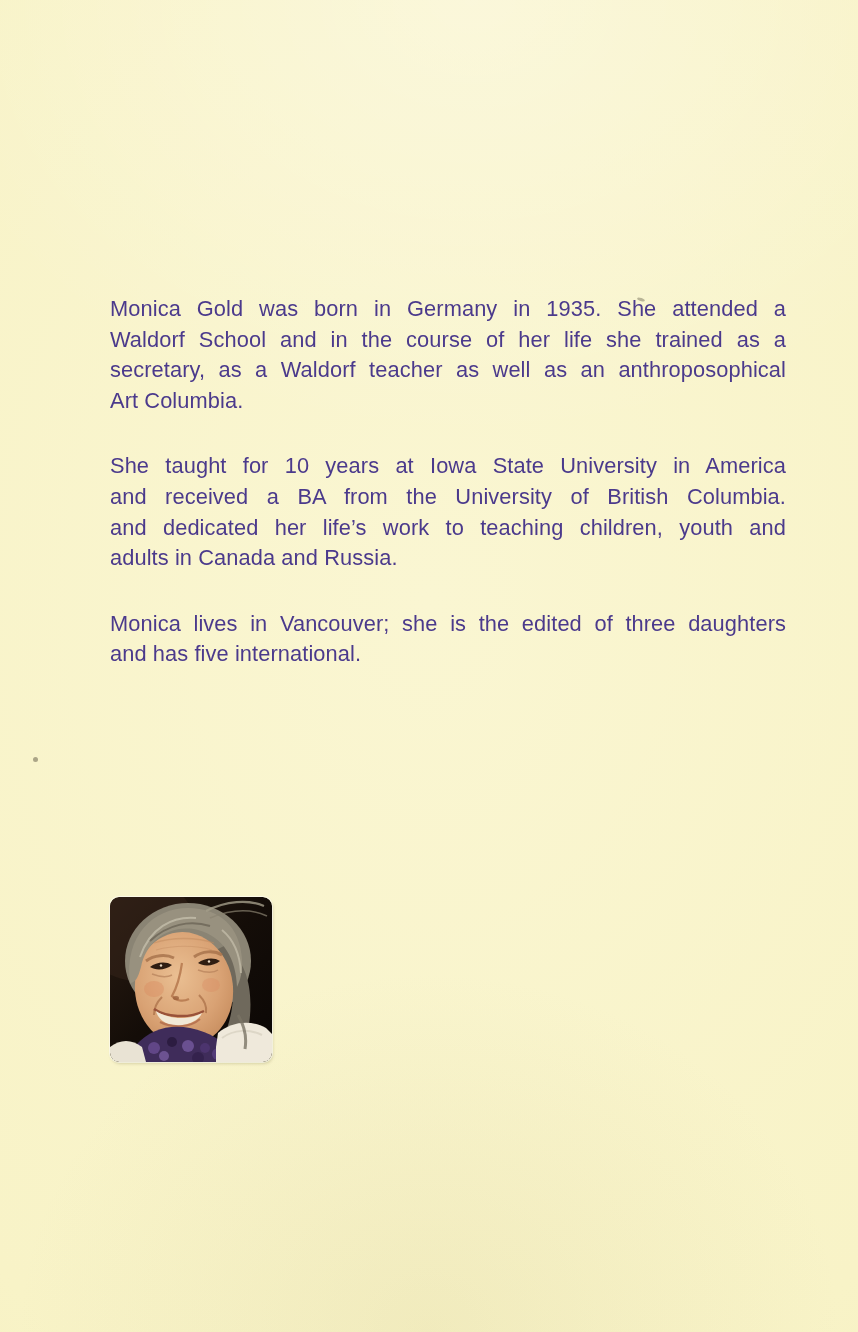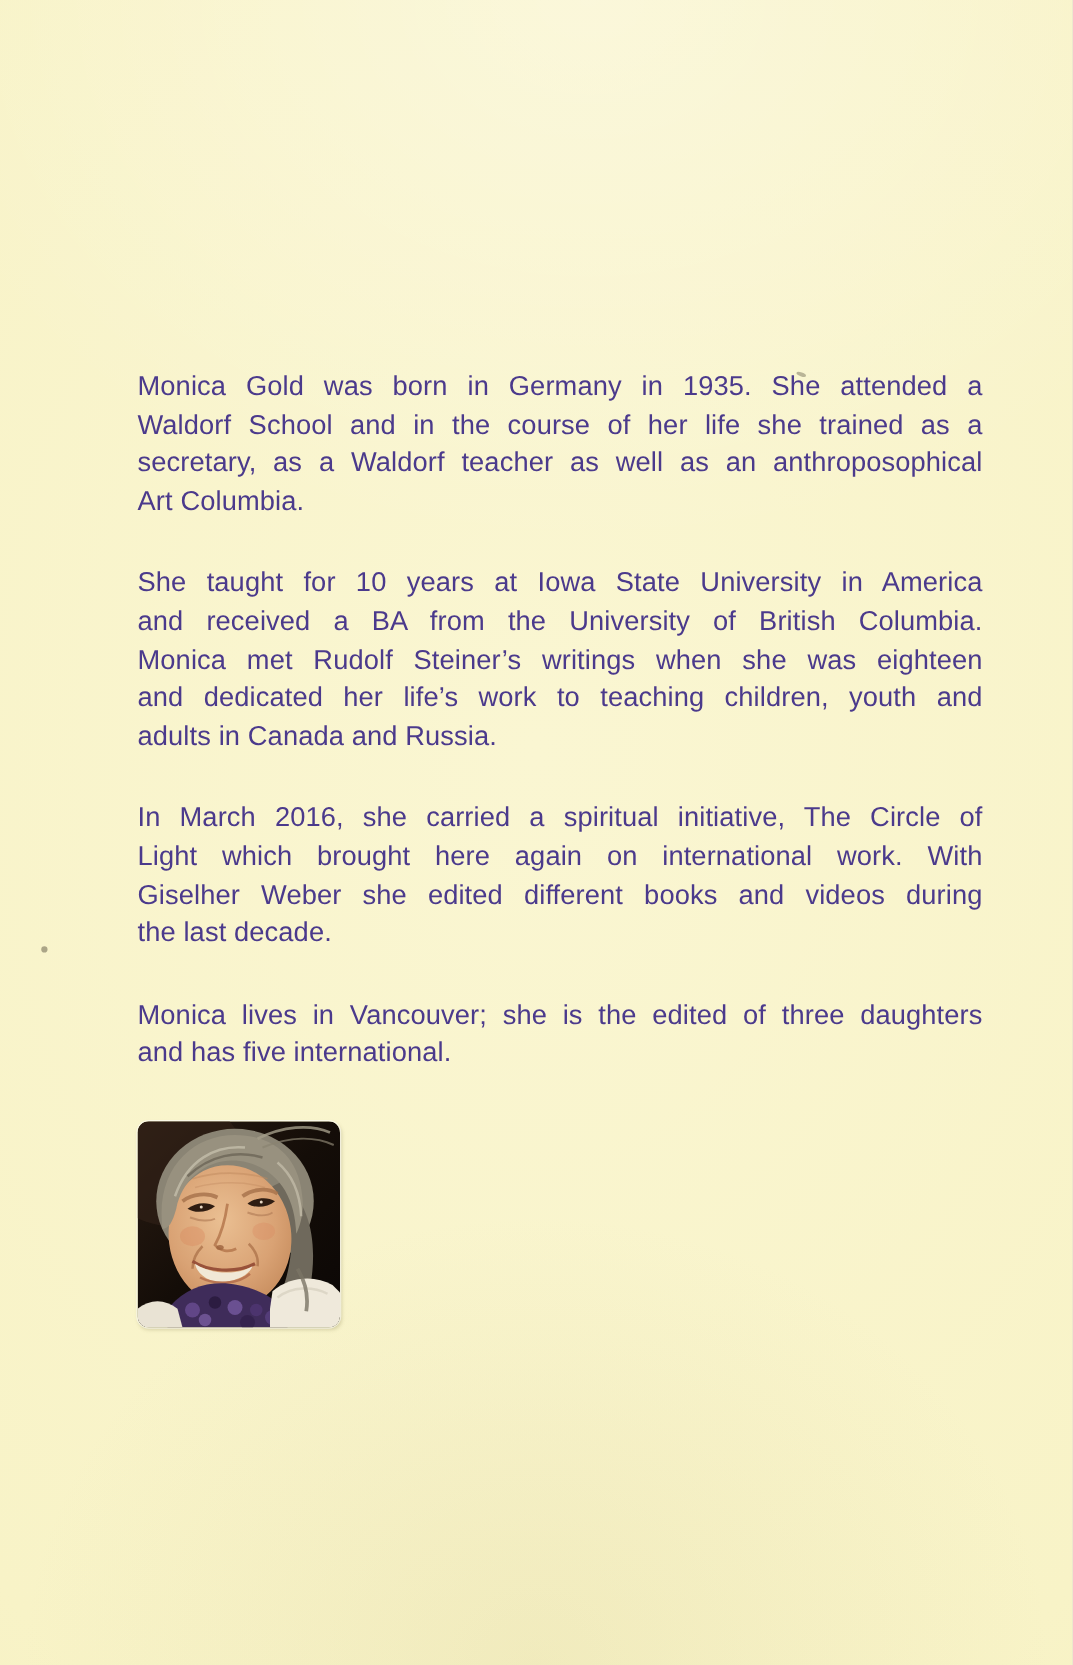--- a/index.html
+++ b/index.html
@@ -61,29 +61,22 @@
   <div class="bio">
     <div class="para">
       <div class="line">Monica Gold was born in Germany in 1935. She attended a</div>
       <div class="line">Waldorf School and in the course of her life she trained as a</div>
       <div class="line">secretary, as a Waldorf teacher as well as an anthroposophical</div>
       <div class="line last">Art Columbia.</div>
     </div>
     <div class="para">
       <div class="line">She taught for 10 years at Iowa State University in America</div>
       <div class="line">and received a BA from the University of British Columbia.</div>
-      <div class="line">Monica met Rudolf Steiner’s writings when she was eighteen</div>
       <div class="line">and dedicated her life’s work to teaching children, youth and</div>
       <div class="line last">adults in Canada and Russia.</div>
-    </div>
-    <div class="para">
-      <div class="line">In March 2016, she carried a spiritual initiative, The Circle of</div>
-      <div class="line">Light which brought here again on international work. With</div>
-      <div class="line">Giselher Weber she edited different books and videos during</div>
-      <div class="line last">the last decade.</div>
     </div>
     <div class="para">
       <div class="line">Monica lives in Vancouver; she is the edited of three daughters</div>
       <div class="line last">and has five international.</div>
     </div>
   </div>
 
   <div class="photo-frame" role="img" aria-label="Portrait photo of Monica Gold — an elderly smiling woman with grey hair swept back, wearing a purple patterned scarf and a white top against a dark background">
     <svg viewBox="0 0 162 165">
       <defs>

